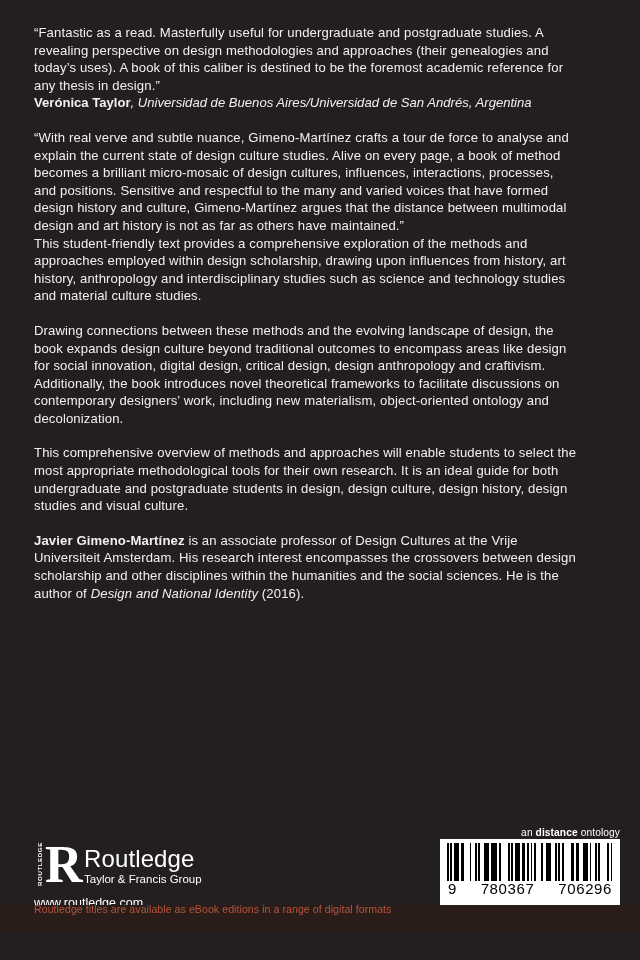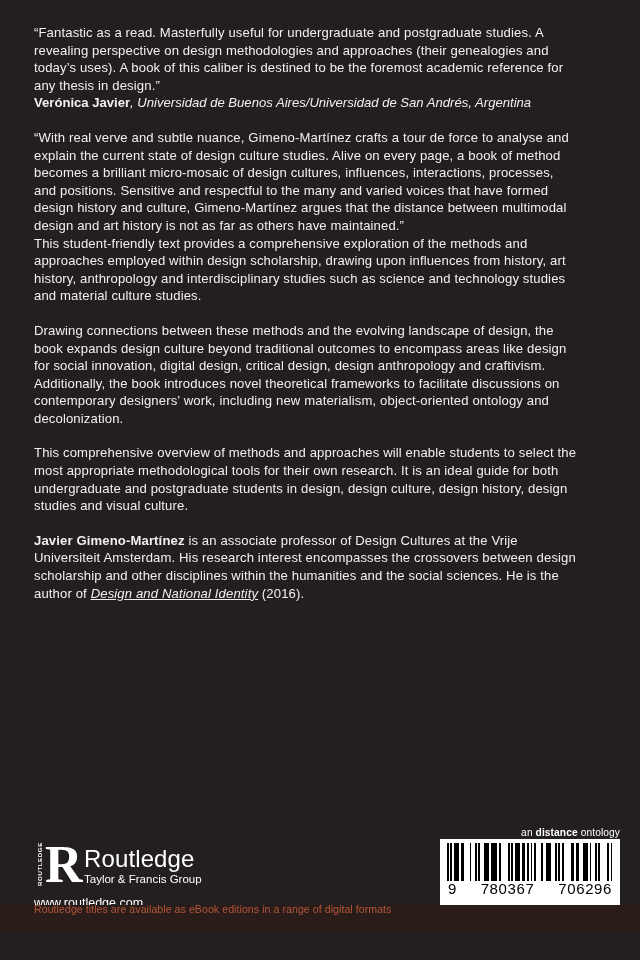--- a/index.html
+++ b/index.html
@@ -49,21 +49,20 @@
     font-weight: bold;
   }
   .attrib .where {
     font-style: italic;
   }
   .para .bold-name {
     font-weight: bold;
   }
   .para .ital {
     font-style: italic;
-    text-decoration: underline;
   }
 
   
   .publisher-block {
     position: absolute;
     left: 34px;
     top: 843px;
     width: 300px;
   }
   .logo-row {
@@ -192,21 +191,21 @@
   .barnum .grp { letter-spacing: 0.04em; }
 </style>
 </head>
 <body>
 
 <div class="cover">
 
   <div class="content">
 
     <p class="para tight">“Fantastic as a read. Masterfully useful for undergraduate and postgraduate studies. A revealing perspective on design methodologies and approaches (their genealogies and today’s uses). A book of this caliber is destined to be the foremost academic reference for any thesis in design.”</p>
-    <p class="attrib"><span class="who">Verónica Javier</span><span class="where">, Universidad de Buenos Aires/Universidad de San Andrés, Argentina</span></p>
+    <p class="attrib"><span class="who">Verónica Taylor</span><span class="where">, Universidad de Buenos Aires/Universidad de San Andrés, Argentina</span></p>
 
     <p class="para tight">“With real verve and subtle nuance, Gimeno-Martínez crafts a tour de force to analyse and explain the current state of design culture studies. Alive on every page, a book of method becomes a brilliant micro-mosaic of design cultures, influences, interactions, processes, and positions. Sensitive and respectful to the many and varied voices that have formed design history and culture, Gimeno-Martínez argues that the distance between multimodal design and art history is not as far as others have maintained.”</p>
 
     <p class="para">This student-friendly text provides a comprehensive exploration of the methods and approaches employed within design scholarship, drawing upon influences from history, art history, anthropology and interdisciplinary studies such as science and technology studies and material culture studies.</p>
     <p class="para">Drawing connections between these methods and the evolving landscape of design, the book expands design culture beyond traditional outcomes to encompass areas like design for social innovation, digital design, critical design, design anthropology and craftivism. Additionally, the book introduces novel theoretical frameworks to facilitate discussions on contemporary designers’ work, including new materialism, object-oriented ontology and decolonization.</p>
     <p class="para">This comprehensive overview of methods and approaches will enable students to select the most appropriate methodological tools for their own research. It is an ideal guide for both undergraduate and postgraduate students in design, design culture, design history, design studies and visual culture.</p>
 
     <p class="para"><span class="bold-name">Javier Gimeno-Martínez</span><span> is an associate professor of Design Cultures at the Vrije Universiteit Amsterdam. His research interest encompasses the crossovers between design scholarship and other disciplines within the humanities and the social sciences. He is the author of </span><span class="ital">Design and National Identity</span><span> (2016).</span></p>
 
   </div>

